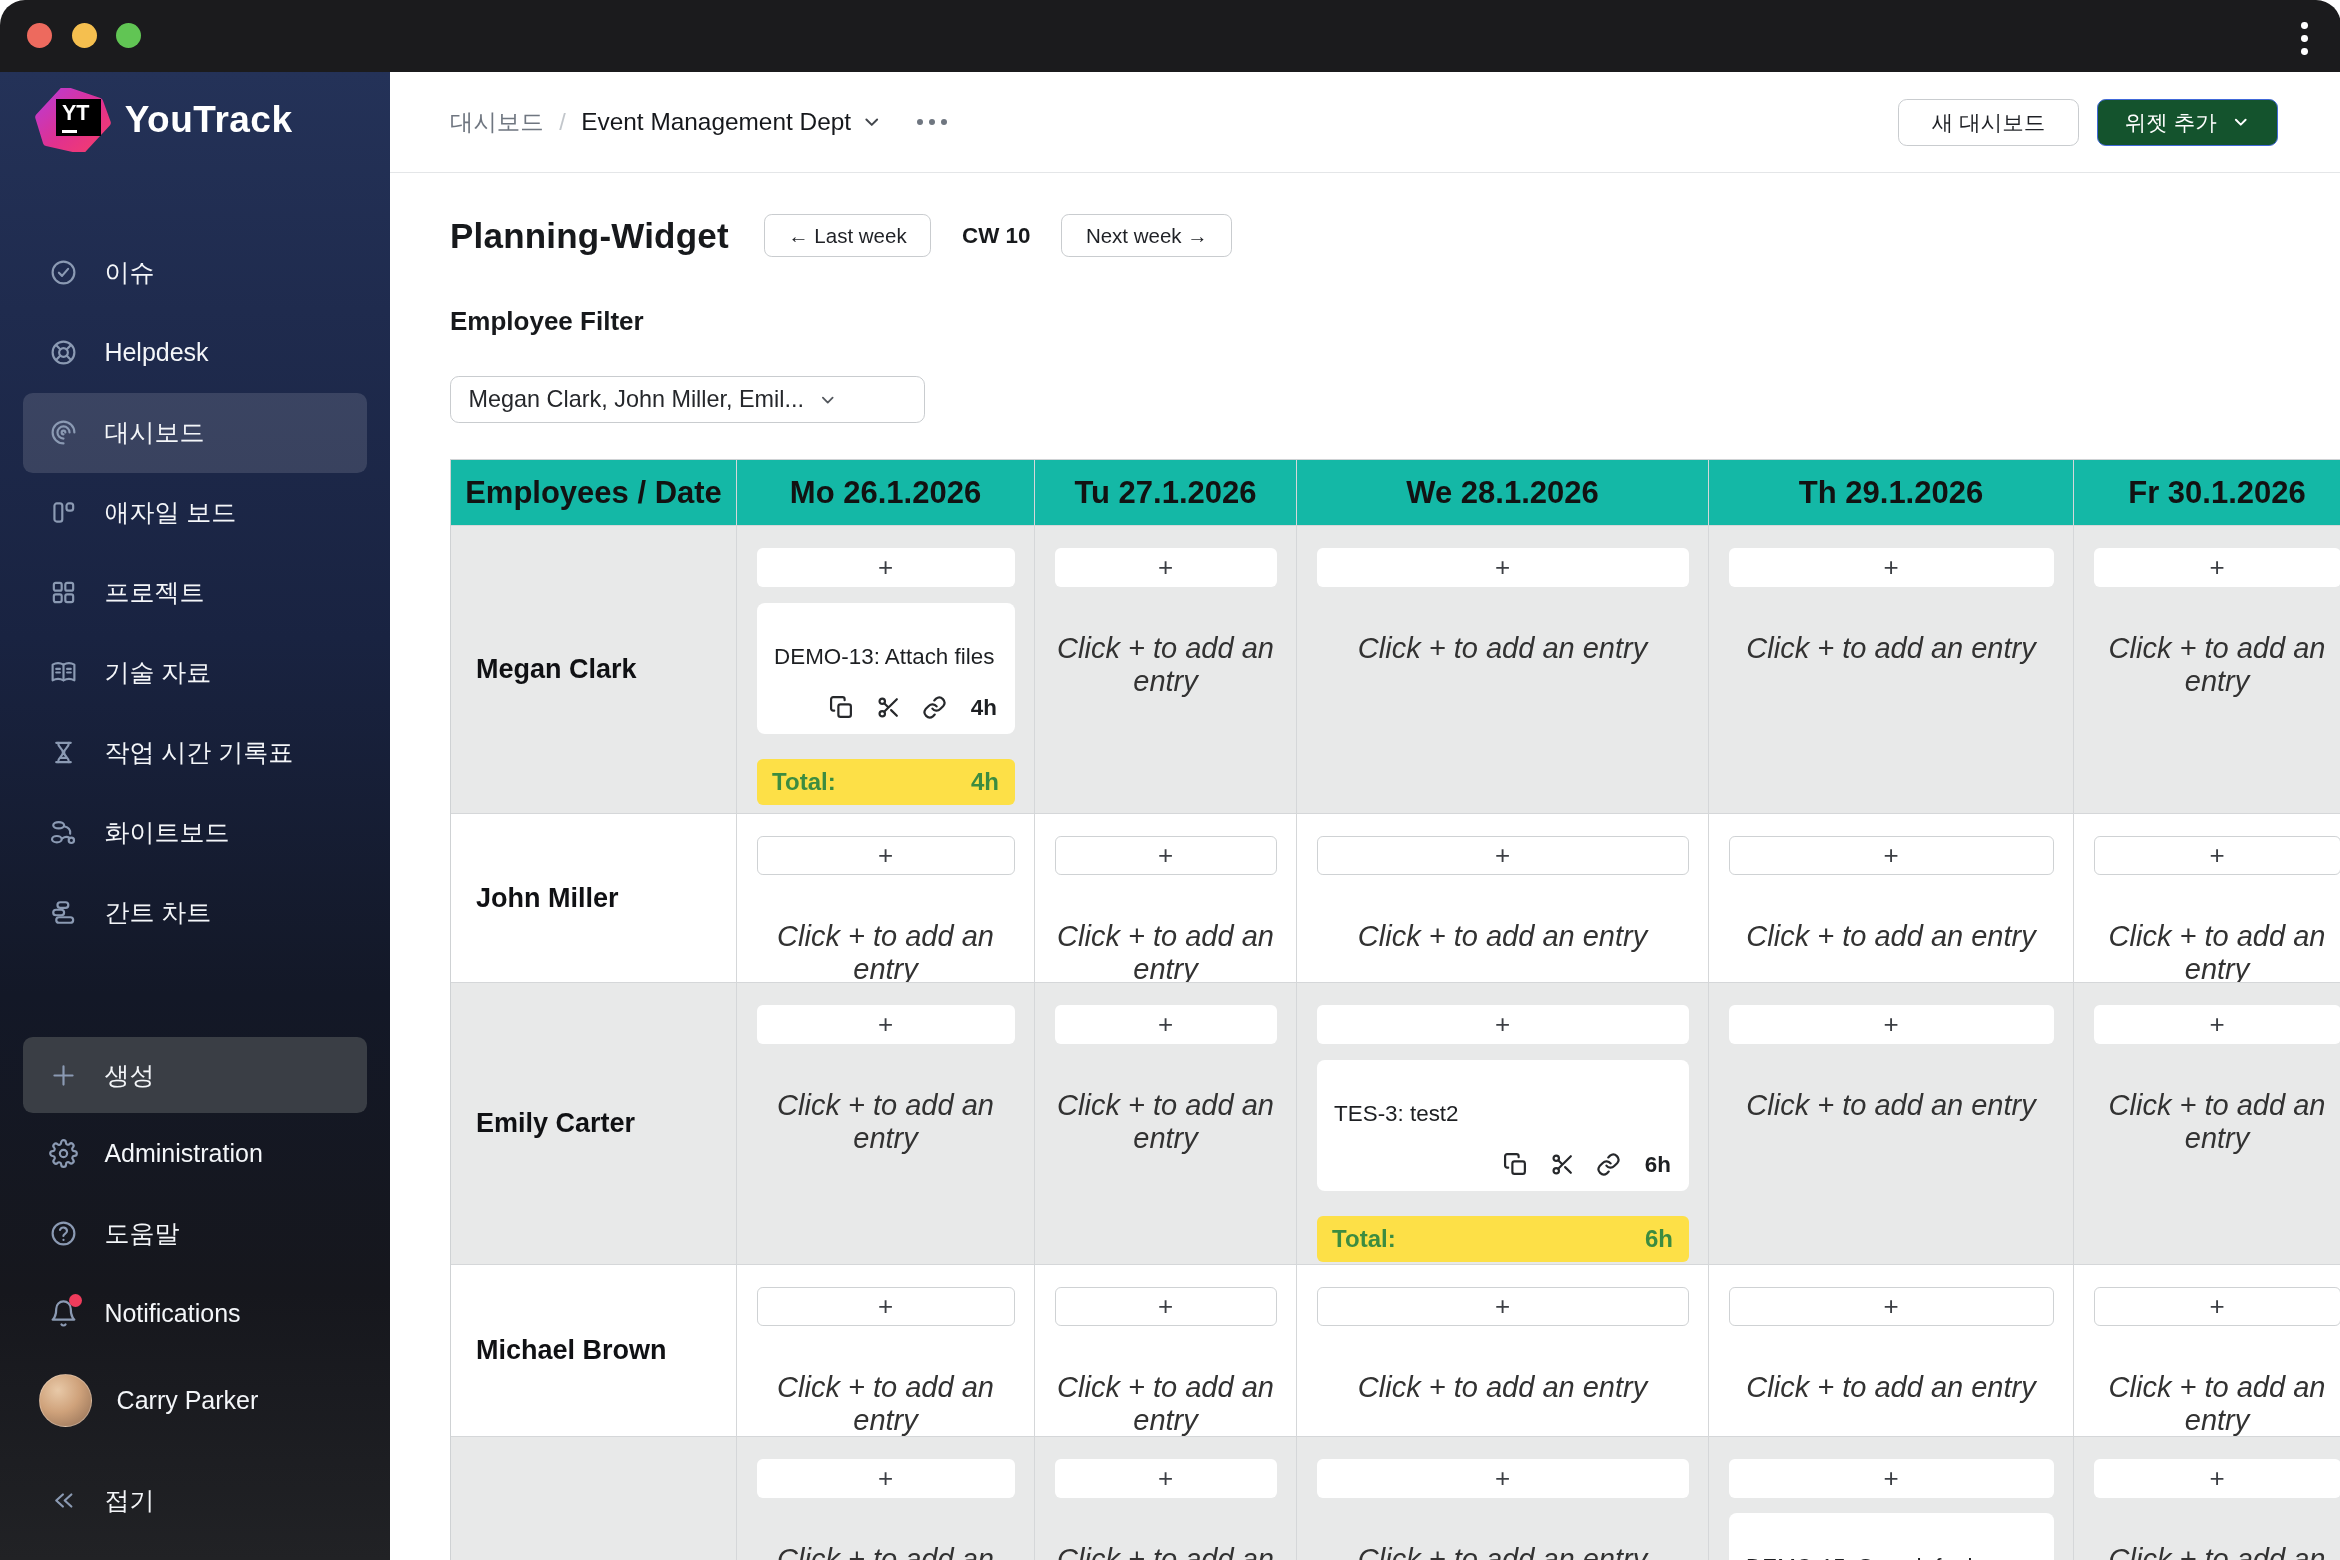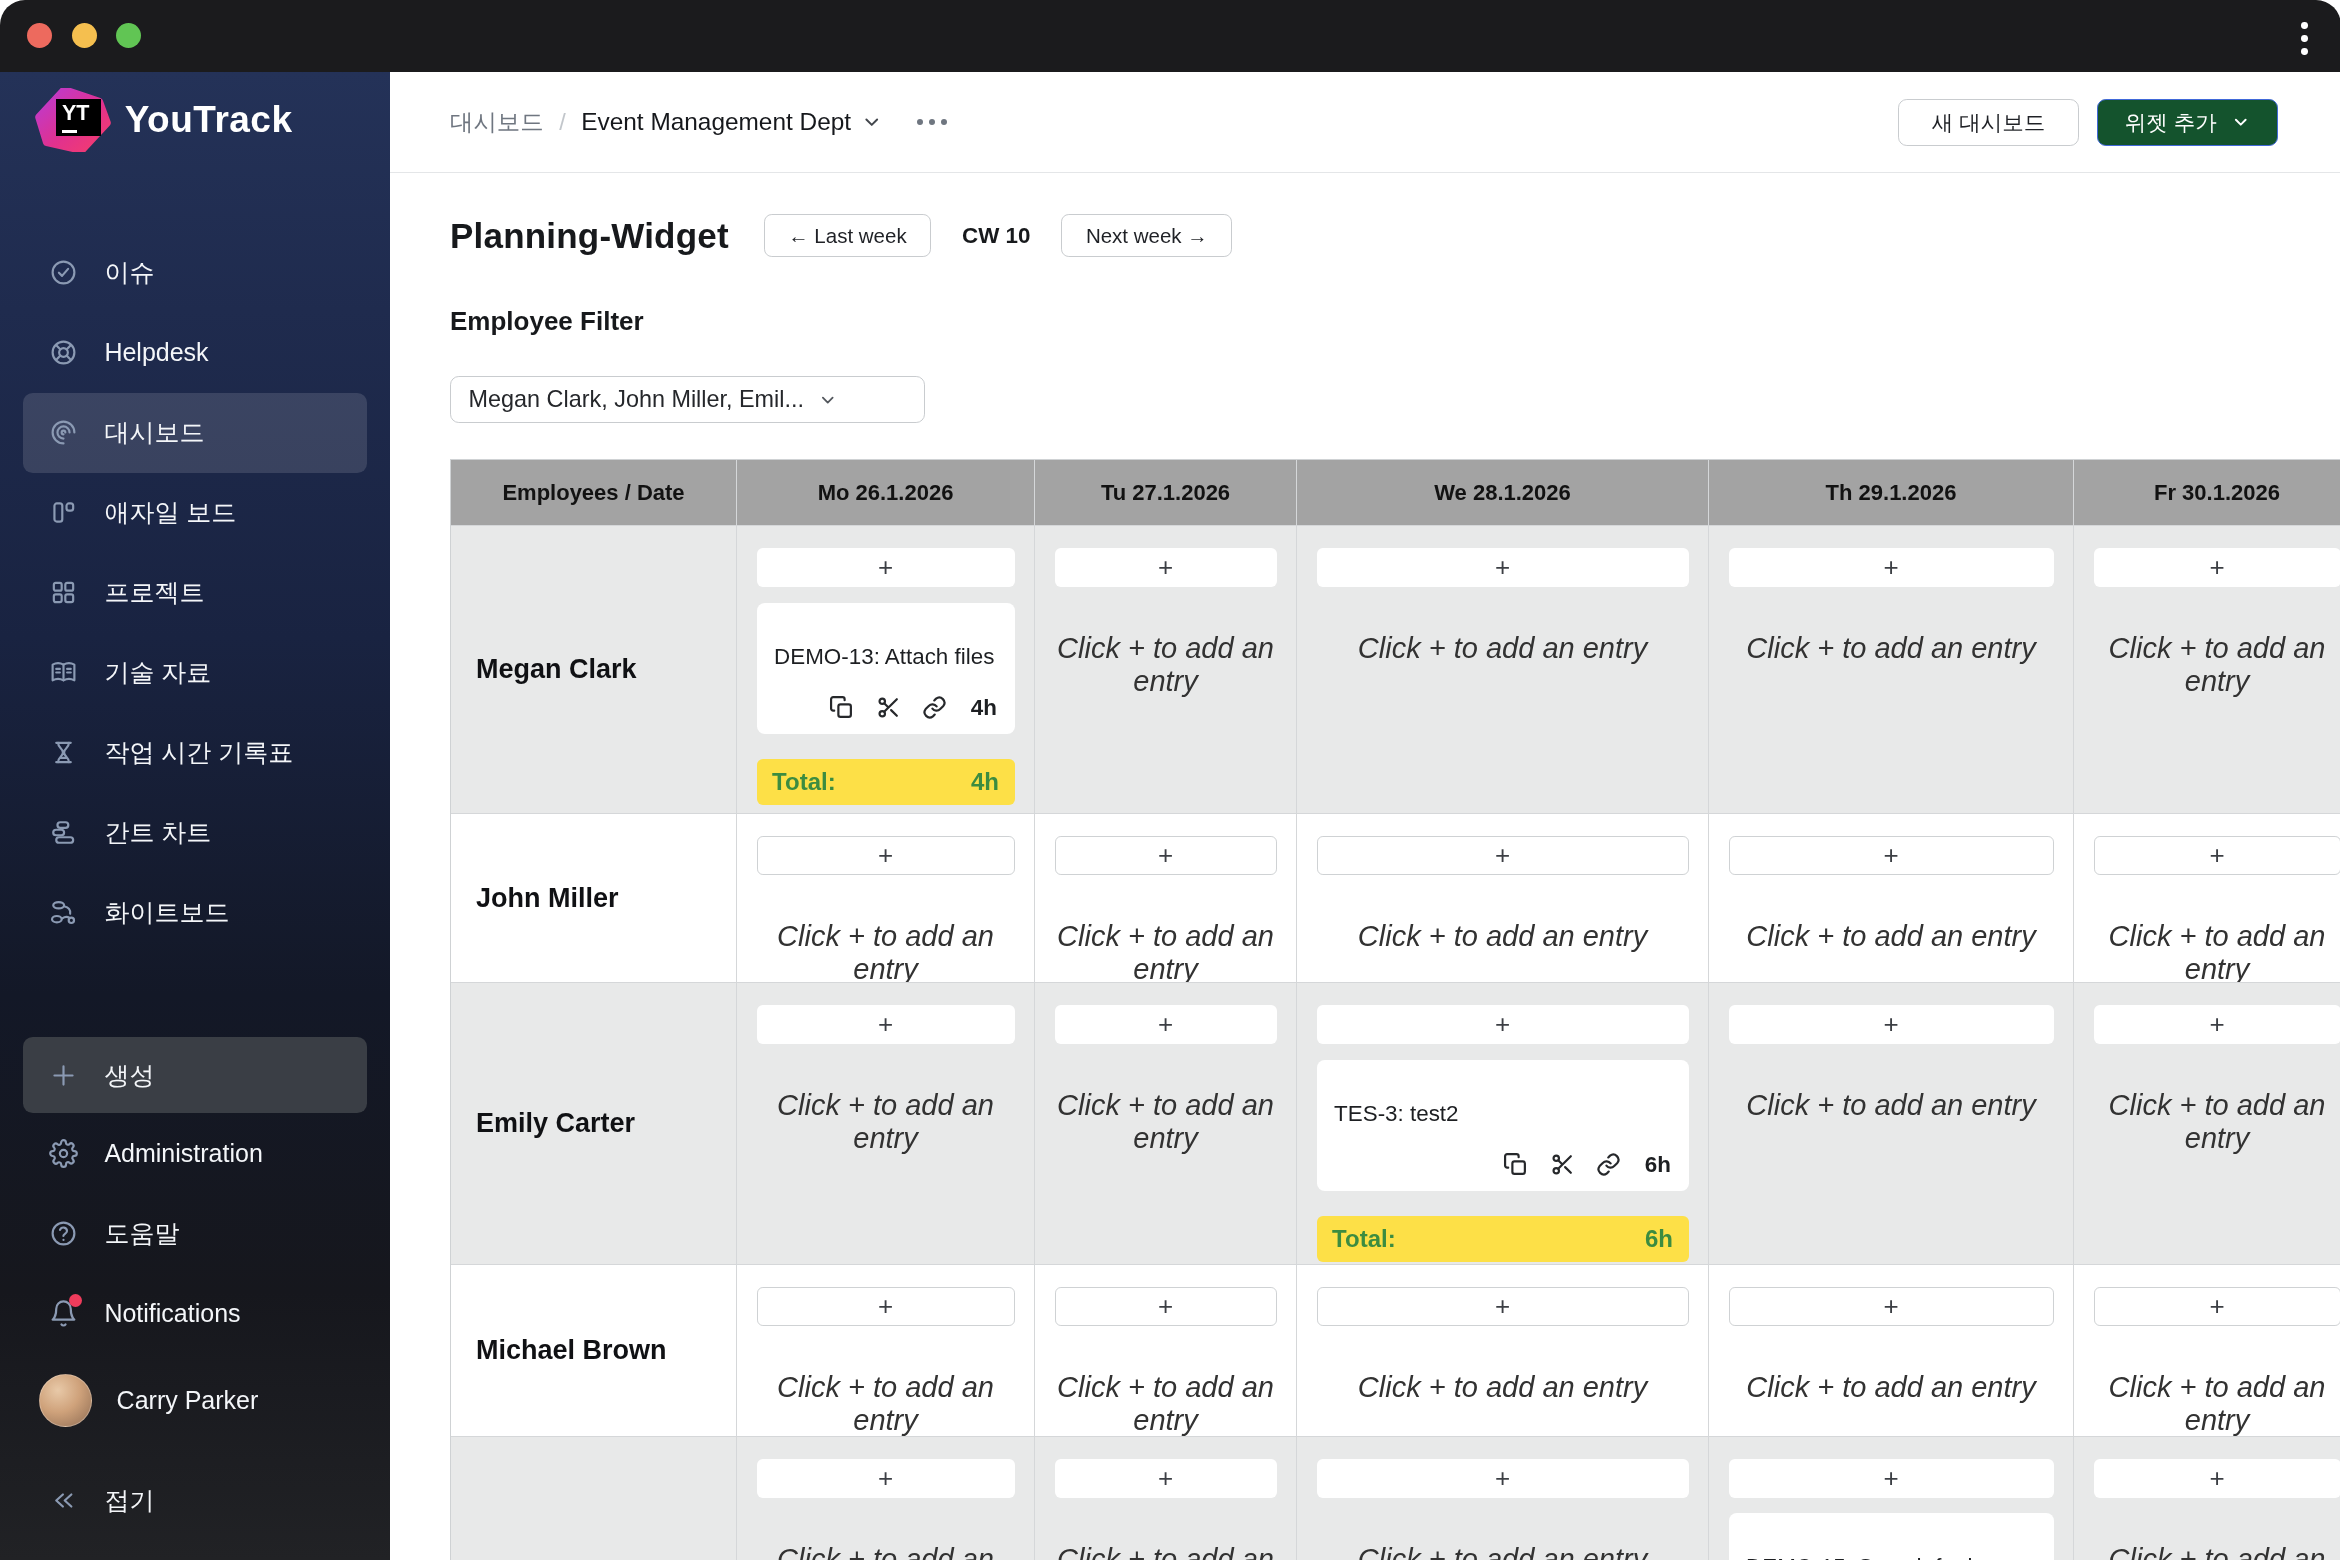--- a/index.html
+++ b/index.html
@@ -61,21 +61,21 @@
 
   .filter-label{margin:51px 0 0 60px;font-size:26px;font-weight:700;color:#17191c;height:27px;line-height:27px;}
   .filter-select{margin:41px 0 0 60px;width:475px;height:47px;border:1px solid #c9cccf;border-radius:8.8px;
     display:flex;align-items:center;padding-left:17.6px;box-sizing:border-box;font-size:23.4px;color:#25272b;cursor:pointer;}
   .filter-select svg{margin-left:13.7px;stroke:#53575d;fill:none;stroke-width:2.2;stroke-linecap:round;stroke-linejoin:round;}
 
   
   .ptable{margin:36px 0 0 60px;width:1910px;border-left:1px solid #cfd2d4;border-top:1px solid #cfd2d4;box-sizing:content-box;}
   .prow{display:grid;grid-template-columns:286px 298px 262px 412px 365px 287px;}
   .pcell{border-right:1px solid #d5d7d9;border-bottom:1px solid #d5d7d9;box-sizing:border-box;overflow:hidden;}
-  .hcell{display:flex;align-items:center;justify-content:center;font-size:22px;font-weight:700;color:#121212;background:#a3a3a3;}
+  .hcell{display:flex;align-items:center;justify-content:center;font-size:31px;font-weight:700;color:#121212;background:#14b8a6;}
   .gray{background:#e8e9e9;}
   .emp{display:flex;align-items:center;padding-left:25px;font-size:27px;font-weight:700;color:#101114;}
   .daycell{display:flex;flex-direction:column;padding:21.5px 19.5px 0;}
   .plusbtn{height:39px;border-radius:5.9px;background:#fff;border:none;display:flex;align-items:center;justify-content:center;
     font-size:26px;font-weight:500;color:#3c3f44;cursor:pointer;flex:0 0 auto;line-height:1;}
   .rowwhite .plusbtn{border:1.5px solid #cfd2d4;}
   .hint{margin-top:45px;font-style:italic;font-size:29px;color:#323232;text-align:center;}
   .entry-card{margin-top:16.6px;background:#fff;border-radius:7.8px;padding:17.6px 17.6px 13.7px;display:flex;flex-direction:column;cursor:pointer;}
   .entry-title{font-size:22.4px;color:#1d1f22;margin-top:23px;}
   .entry-actions{margin-top:25px;align-self:flex-end;display:flex;align-items:center;gap:21.5px;}
@@ -188,37 +188,37 @@
               <path d="M6 4h12M6 20h12"></path>
               <path d="M7.5 4c0 4.5 4 4.5 4 8s-4 3.5-4 8M16.5 4c0 4.5-4 4.5-4 8s4 3.5 4 8"></path>
               <path d="M9.5 16.5h5"></path>
             </svg>
         </span>
         <span class="nav-label">작업 시간 기록표</span>
       </div>
       <div class="nav-item">
         <span class="nav-ico">
           <svg width="29" height="29" viewBox="0 0 24 24">
-              <rect x="7" y="3.5" width="9" height="4.6" rx="2.3"></rect>
-              <rect x="3.5" y="9.7" width="9" height="4.6" rx="2.3"></rect>
-              <rect x="6" y="15.9" width="14" height="4.6" rx="2.3"></rect>
-            </svg>
-        </span>
-        <span class="nav-label">간트 차트</span>
-      </div>
-      <div class="nav-item">
-        <span class="nav-ico">
-          <svg width="29" height="29" viewBox="0 0 24 24">
               <ellipse cx="8" cy="6" rx="4.5" ry="2.6"></ellipse>
               <ellipse cx="6.5" cy="17.5" rx="4" ry="2.6"></ellipse>
               <circle cx="18.5" cy="18.5" r="2.2"></circle>
               <path d="M13 7c3 .5 5 3 4.5 6M17 16.5c-1.5-1-4-1-6 .3"></path>
             </svg>
         </span>
         <span class="nav-label">화이트보드</span>
+      </div>
+      <div class="nav-item">
+        <span class="nav-ico">
+          <svg width="29" height="29" viewBox="0 0 24 24">
+              <rect x="7" y="3.5" width="9" height="4.6" rx="2.3"></rect>
+              <rect x="3.5" y="9.7" width="9" height="4.6" rx="2.3"></rect>
+              <rect x="6" y="15.9" width="14" height="4.6" rx="2.3"></rect>
+            </svg>
+        </span>
+        <span class="nav-label">간트 차트</span>
       </div>
     </nav>
 
     <div class="side-bottom">
       <div class="create-btn">
         <span class="nav-ico">
           <svg width="29" height="29" viewBox="0 0 24 24">
               <path d="M12 4.5v15M4.5 12h15"></path>
             </svg>
         </span>

